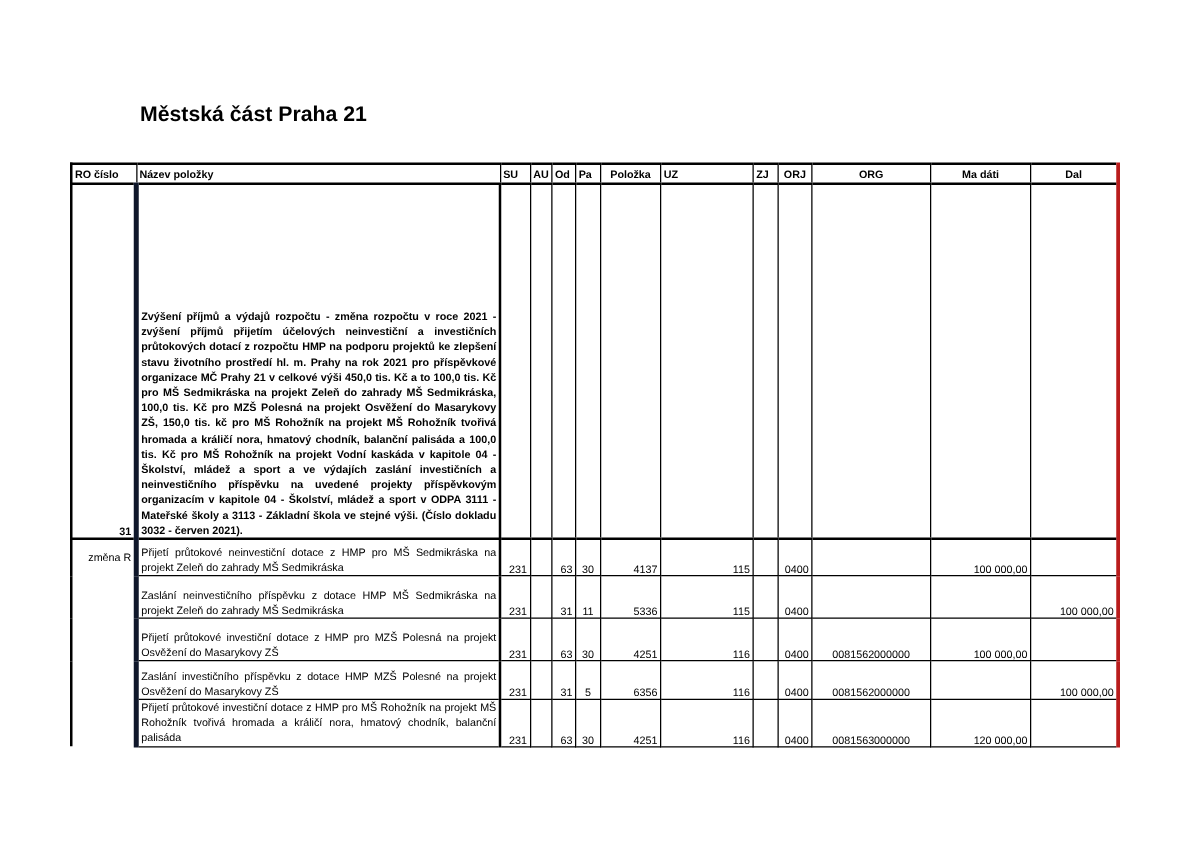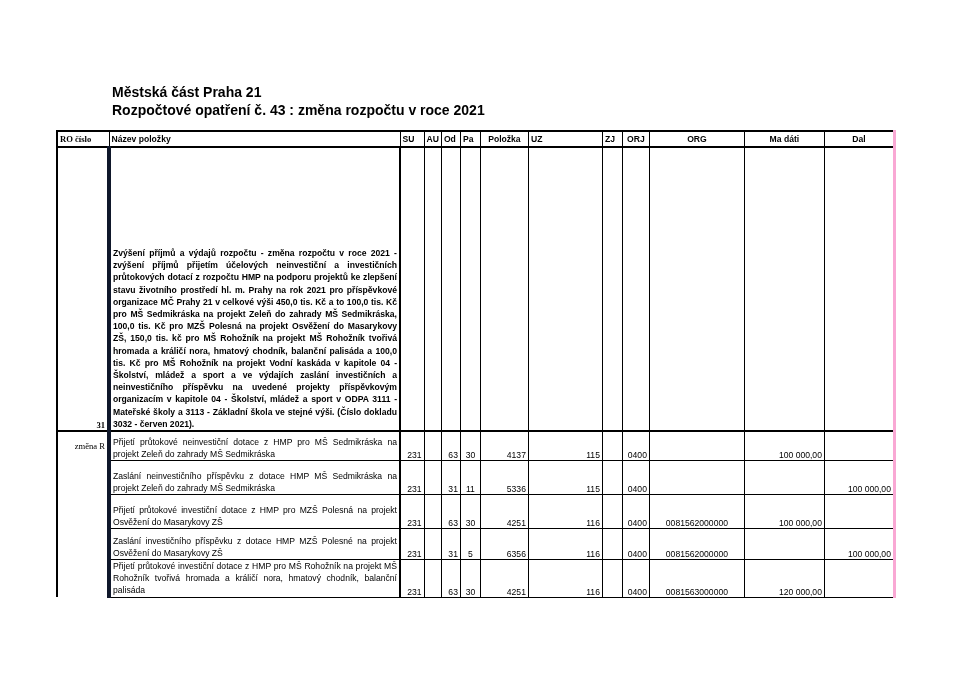--- a/index.html
+++ b/index.html
@@ -1,40 +1,39 @@
 <!DOCTYPE html>
 <html><head>
 <meta charset="utf-8">
 <style>
   html, body { margin:0; padding:0; background:#ffffff; }
   body { width:960px; height:679px; position:relative; overflow:hidden; font-family:"Liberation Sans", sans-serif; color:#000; }
-  .titles { position:absolute; left:112px; top:83px; font-weight:bold; font-size:14px; line-height:18px; }
+  .titles { position:absolute; left:112px; top:83px; font-weight:bold; font-size:17px; line-height:18px; }
   table { position:absolute; left:56px; top:130px; border-collapse:collapse; table-layout:fixed; font-size:8.6px; }
   td, th { padding:0 2px; border:1px solid #000; vertical-align:bottom; white-space:nowrap; overflow:hidden; }
   th { font-weight:bold; text-align:left; height:14px; vertical-align:middle; border-top:2px solid #000; border-bottom:2px solid #000; }
   th.c { text-align:center; }
   td.desc { white-space:normal; text-align:justify; line-height:12.2px; }
   td.desc.bold { font-weight:bold; }
   td.r { text-align:right; }
   td.l { text-align:right; }
   td.c { text-align:center; }
-  .first { border-left:2px solid #000;font-family:Liberation Serif, serif; }
-  .last { border-right:3px solid #f9a8d4; }
+  .first { border-left:2px solid #000; }
+  .last { border-right:3px solid #b91c1c; }
   .descL { border-left:4px solid #0f172a; }
   .descR { border-right:2px solid #000; }
   tr.big td { border-bottom:2px solid #000; }
   td.ro { border-top:none; border-bottom:none; }
   tr.lastrow td { border-bottom:1px solid #000; }
 </style>
 </head>
 <body>
 
 <div class="titles">
   <div>Městská část Praha 21</div>
-  <div>Rozpočtové opatření č. 43 : změna rozpočtu v roce 2021</div>
 </div>
 
 <table>
   <colgroup>
     <col style="width:52px">
       <col style="width:291px">
       <col style="width:24px">
       <col style="width:17px">
       <col style="width:19px">
       <col style="width:20px">

